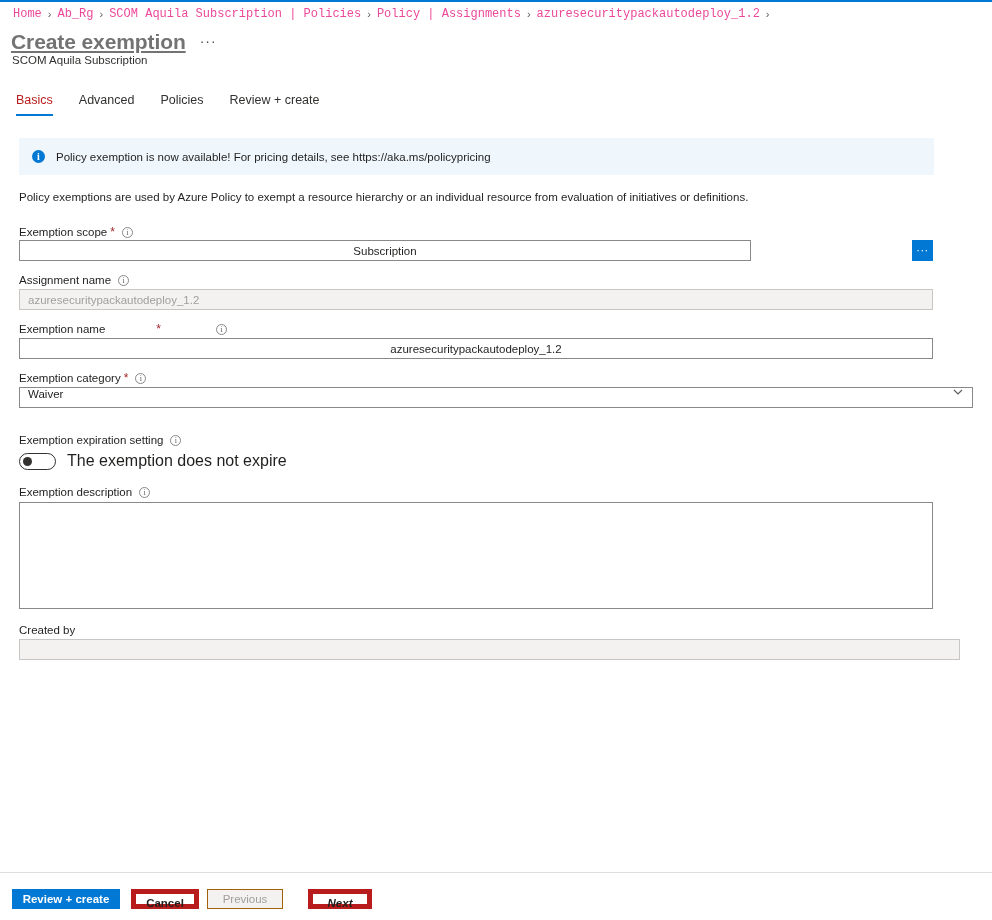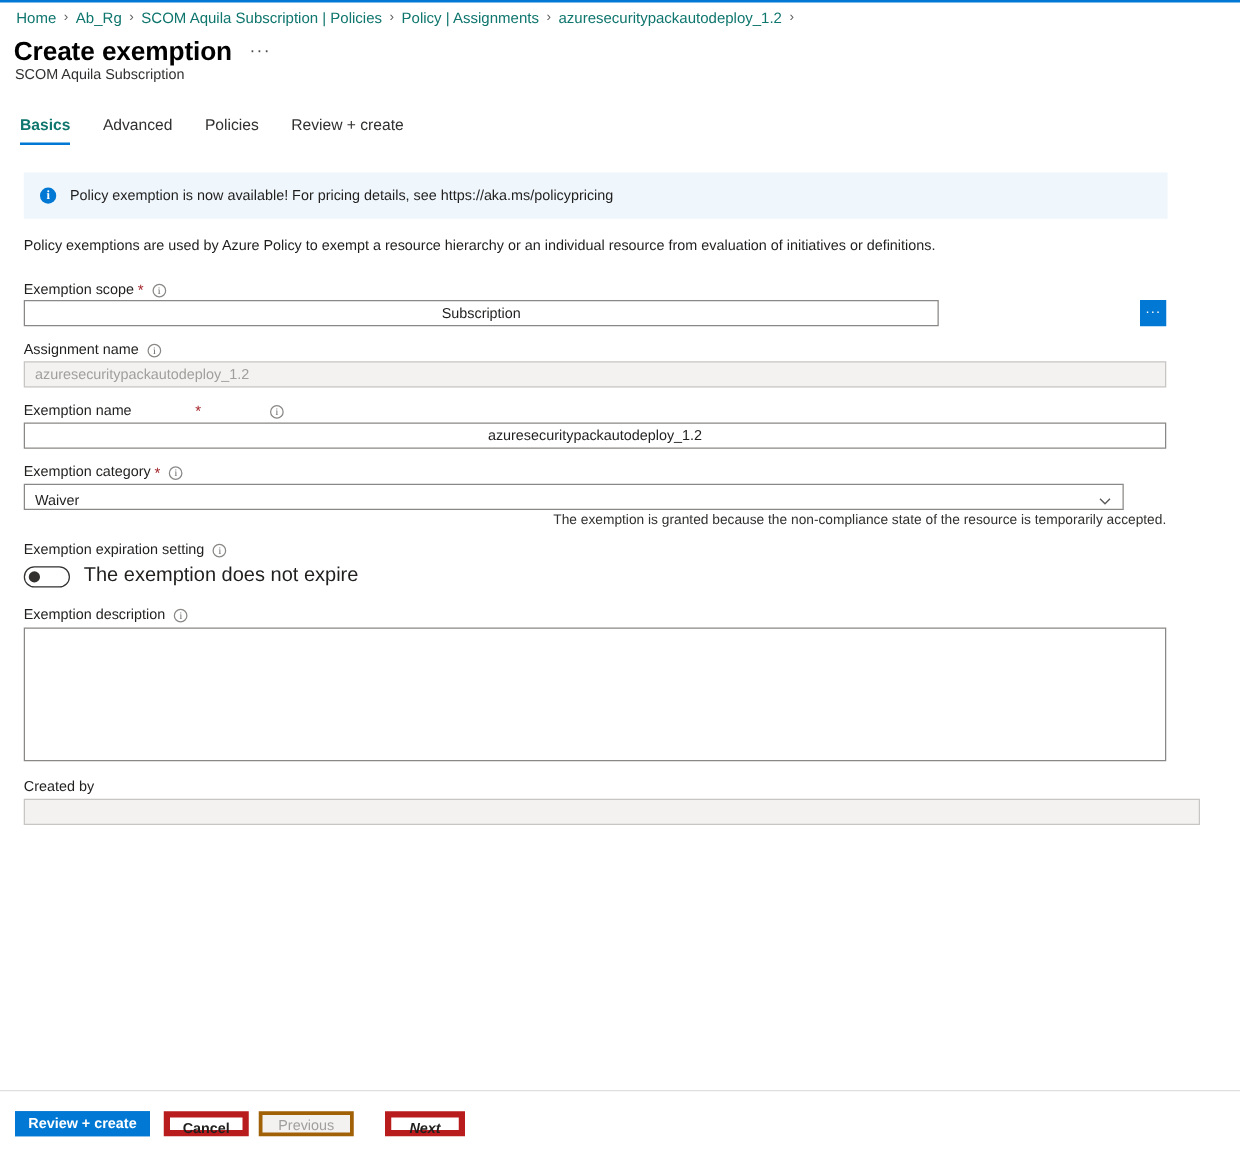--- a/index.html
+++ b/index.html
@@ -26,41 +26,43 @@
   
   .breadcrumb {
     position: absolute;
     top: 7px; left: 13px;
     display: flex;
     align-items: center;
     font-size: 12px;
     white-space: nowrap;
   }
   .crumb {
-    color: #0f766e;
-    cursor: pointer;
+    color: #ec4899;
+    cursor: pointer;
+    font-family: Liberation Mono, monospace;
   }
   .crumb-sep {
     color: #605e5c;
     margin: 0 6px;
     font-size: 11px;
   }
 
   
   .title-row {
     position: absolute;
     top: 30px; left: 11px;
     display: flex;
     align-items: baseline;
   }
   .page-title {
     font-size: 21px;
     font-weight: bold;
-    color: #000000;
+    color: #737373;
     letter-spacing: -0.1px;
+    text-decoration: underline;
   }
   .title-ellipsis {
     margin-left: 14px;
     font-size: 14px;
     color: #4a4a48;
     letter-spacing: 1px;
     cursor: pointer;
     position: relative;
     top: -3px;
   }
@@ -79,21 +81,21 @@
     align-items: flex-start;
   }
   .tab {
     font-size: 12.5px;
     color: #323130;
     padding: 0 0 9px 0;
     margin-right: 26px;
     cursor: pointer;
     position: relative;
   }
-  .tab.active { font-weight: bold; color: #0f766e; }
+  .tab.active { font-weight: normal; color: #b91c1c; }
   .tab.active::after {
     content: "";
     position: absolute;
     left: 0; right: 0; bottom: 0;
     height: 2px;
     background: #0078d4;
   }
 
   
   .banner {
@@ -190,25 +192,25 @@
     font-size: 11px;
     line-height: 9px;
     cursor: pointer;
     padding: 0;
     letter-spacing: 0.5px;
   }
 
   .select-wrap {
     position: absolute;
     left: 19px; top: 387px;
-    width: 880px; height: 21px;
+    width: 954px; height: 21px;
     border: 1px solid #8a8886;
     background: #ffffff;
     display: flex;
-    align-items: flex-end;
+    align-items: flex-start;
     cursor: pointer;
   }
   .select-value {
     font-size: 11.5px;
     color: #201f1e;
     padding-left: 8px;
     flex: 1;
   }
   .chev {
     width: 28px;
@@ -298,21 +300,21 @@
     background: #ffffff;
     border: 5px solid #b91c1c;
     color: #201f1e;
     font-weight: bold;
     min-width: 64px;
   }
   .btn-cancel { left: 131px; width: 68px; }
   .btn-prev {
     left: 207px; width: 76px;
     background: #f3f2f1;
-    border: 3px solid #a16207;
+    border: 1px solid #a16207;
     color: #a19f9d;
     cursor: default;
   }
   .btn-next { left: 308px; width: 61px; font-style: italic; }
 </style>
 </head>
 <body>
 
 <div class="page">
 
@@ -378,21 +380,20 @@
     <span class="info-glyph">i</span>
   </div>
   <div class="select-wrap">
     <span class="select-value">Waiver</span>
     <span class="chev">
       <svg width="10" height="7" viewBox="0 0 10 7" aria-hidden="true">
           <path d="M1 1 L5 5 L9 1" stroke="#605e5c" stroke-width="1.2" fill="none"></path>
         </svg>
     </span>
   </div>
-  <div class="helper-text">The exemption is granted because the non-compliance state of the resource is temporarily accepted.</div>
 
   <div class="field-label" style="top:434px; left:19px;justify-content:flex-end;">
     <span>Exemption expiration setting</span>
     <span class="info-glyph">i</span>
   </div>
   <div class="toggle-row">
     <div class="toggle">
       <div class="knob"></div>
     </div>
     <span class="toggle-label">The exemption does not expire</span>

